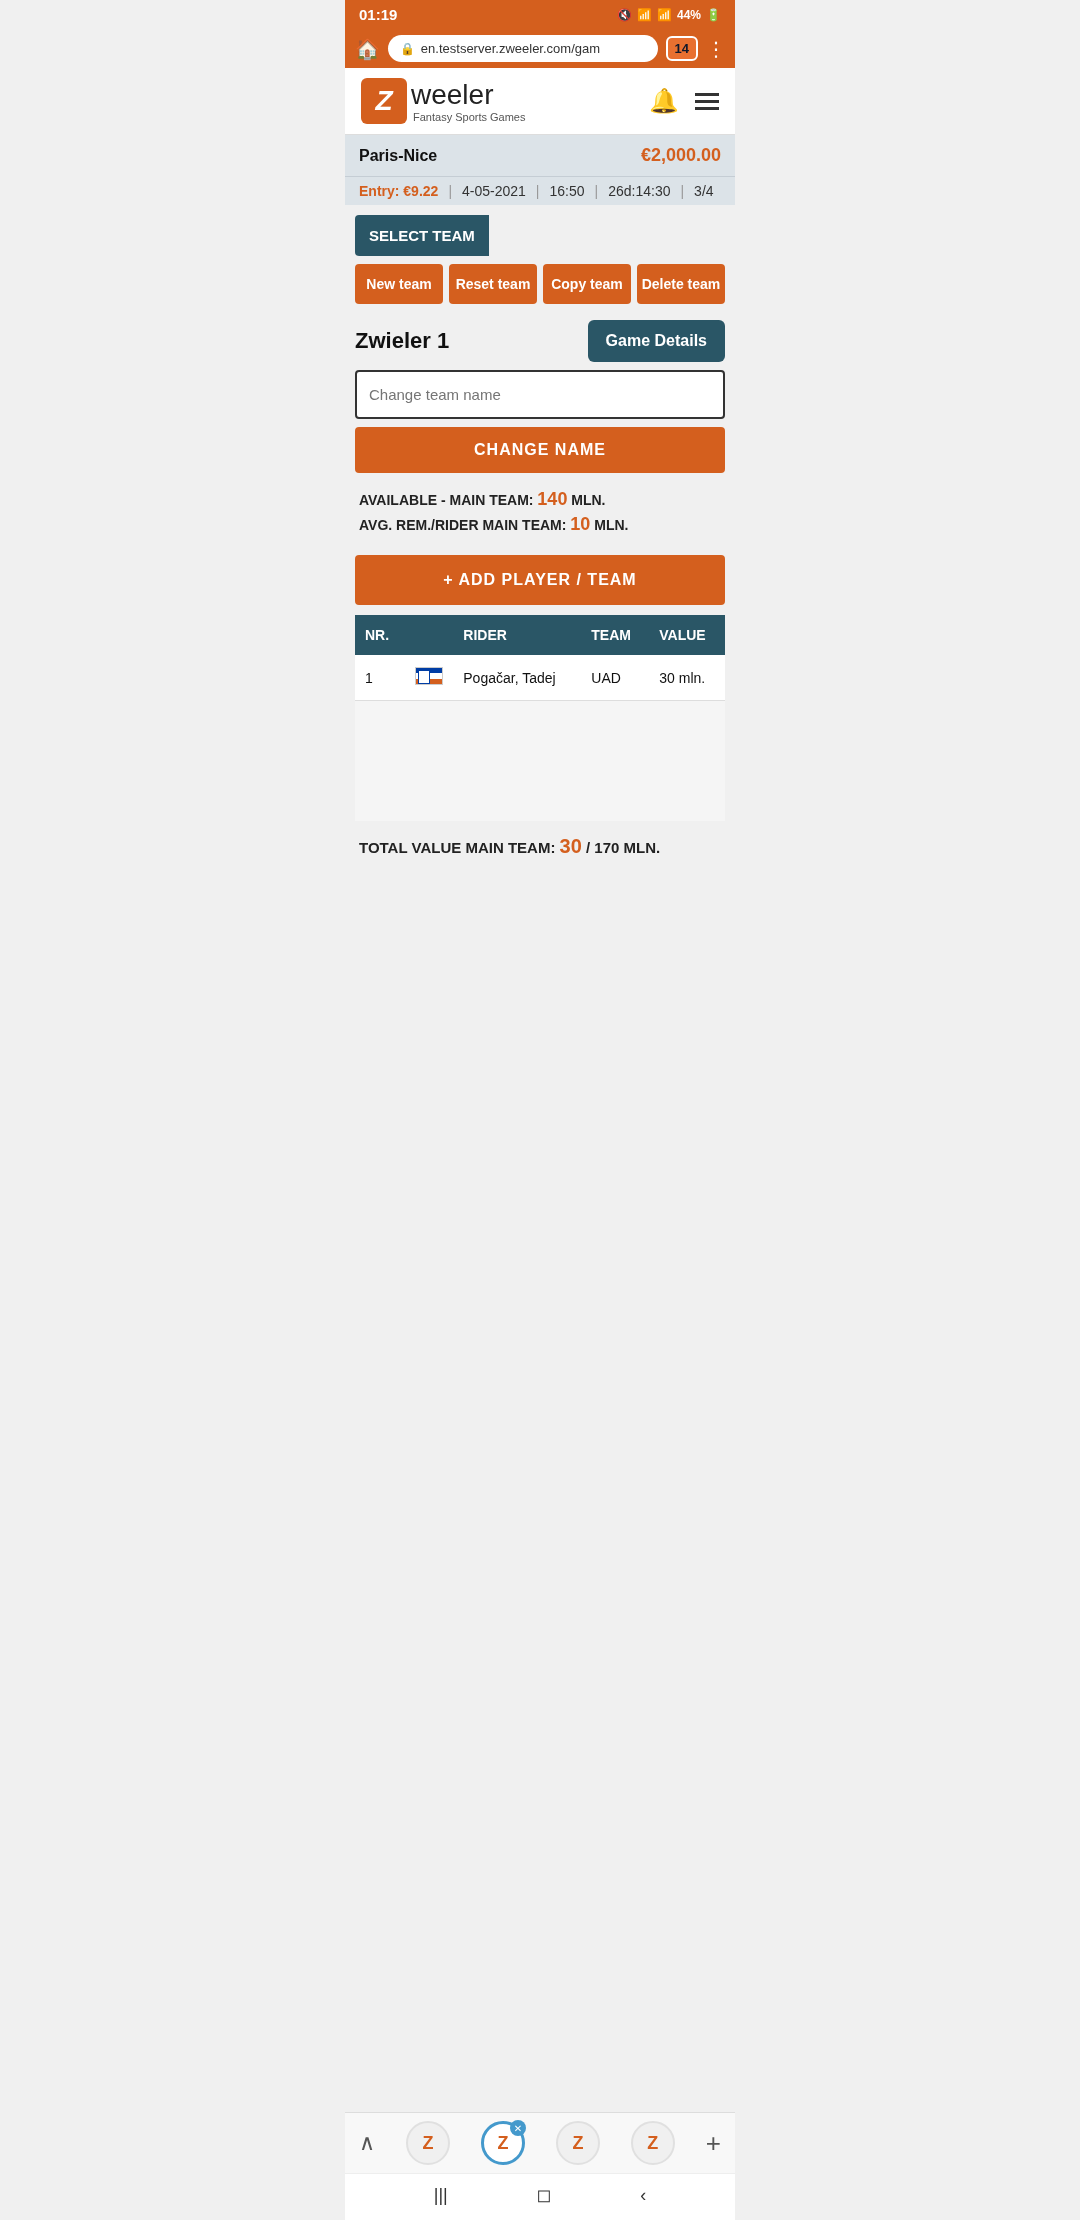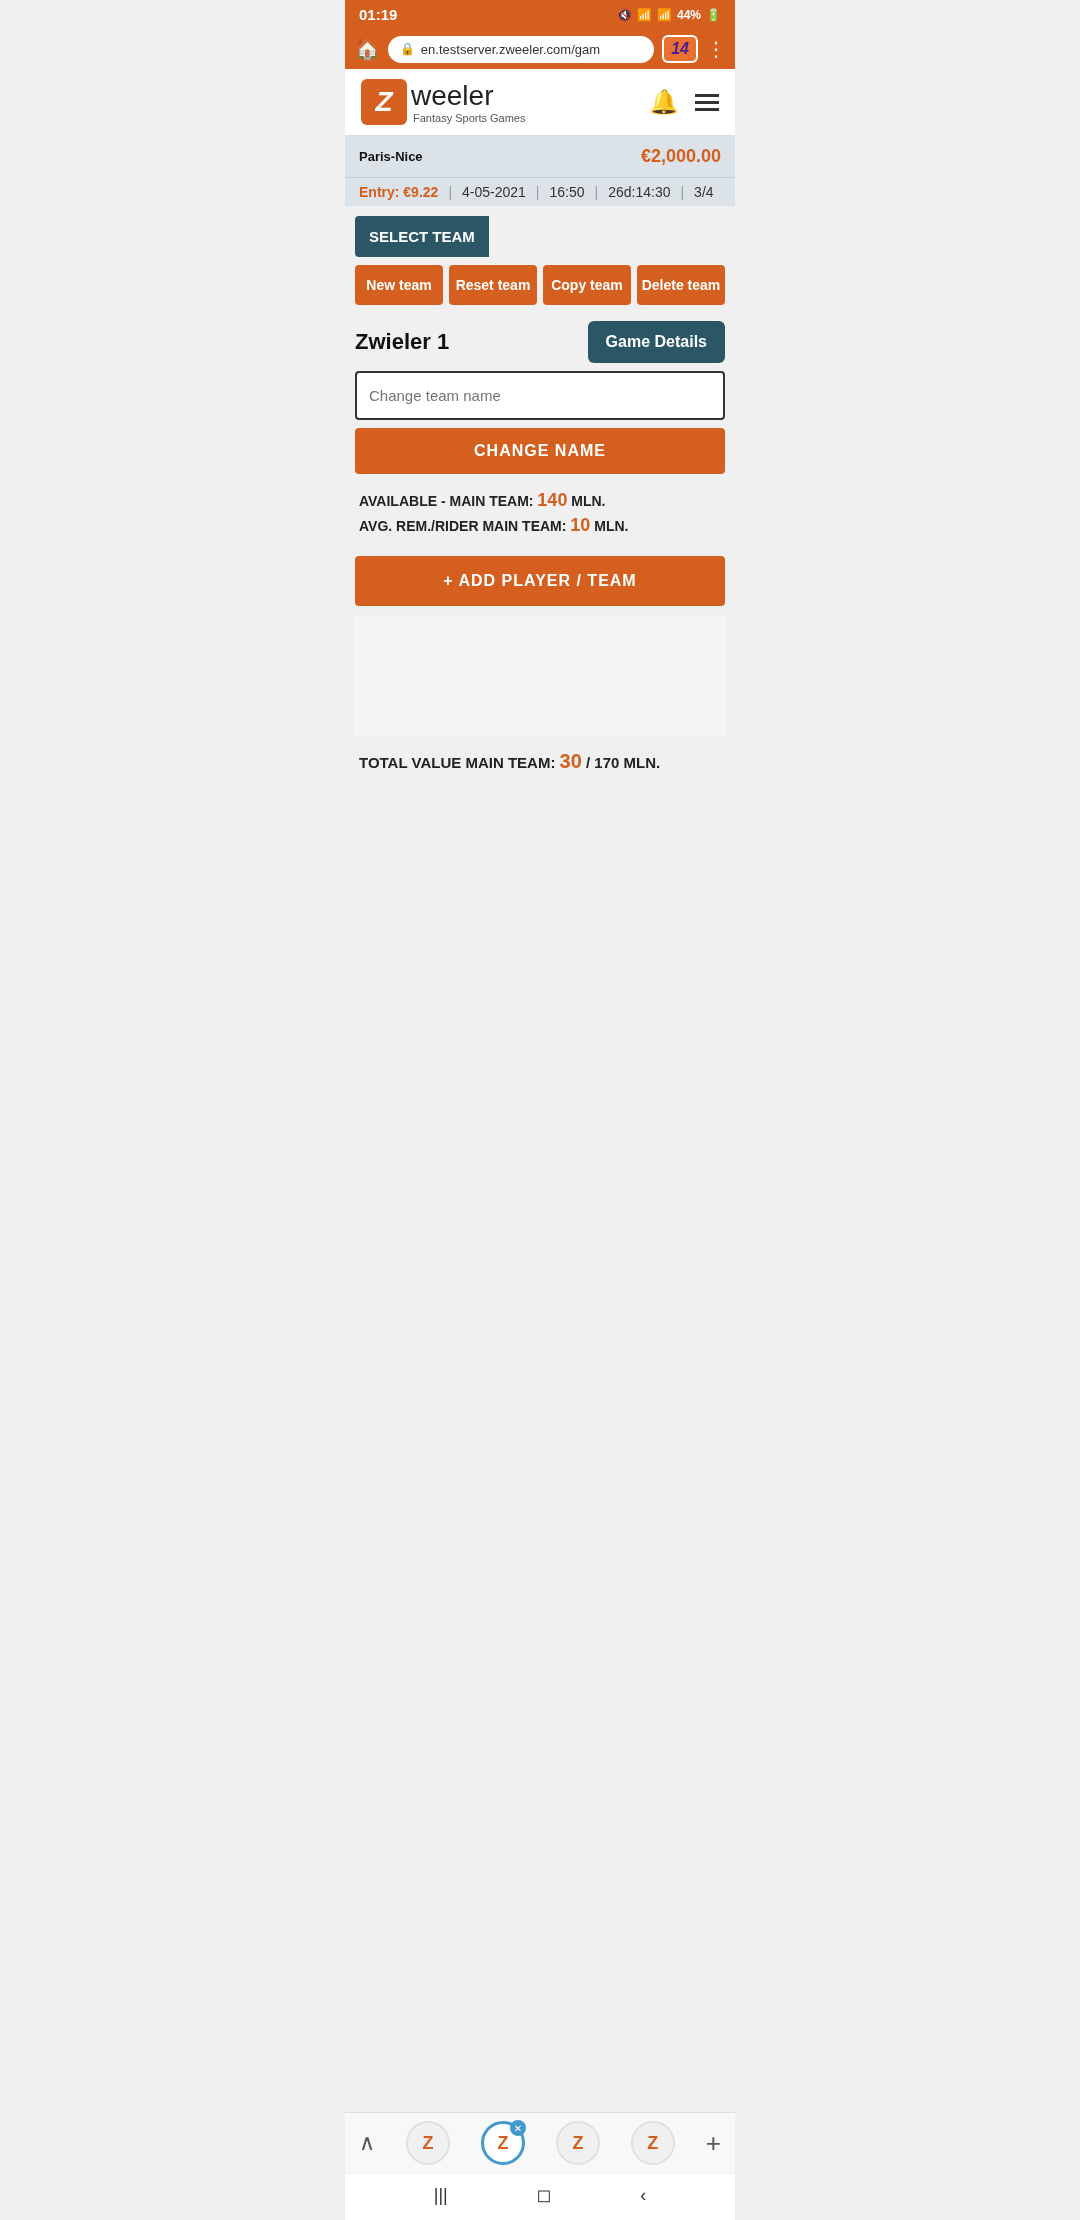--- a/index.html
+++ b/index.html
@@ -46,25 +46,24 @@
       align-items: center;
       gap: 6px;
       font-size: 13px;
       color: #333;
     }
     .browser-url-bar .lock { color: #888; font-size: 12px; }
     .browser-tabs {
       background: #e87030;
       border: 2px solid white;
       border-radius: 6px;
-      color: #4c1d95;
-      font-size: 16px;
+      color: #0f172a;
+      font-size: 13px;
       font-weight: bold;
       padding: 3px 7px;
-      font-style: italic;
     }
     .browser-menu { color: white; font-size: 20px; letter-spacing: -1px; }
 
     
     .app-header {
       background: white;
       display: flex;
       align-items: center;
       justify-content: space-between;
       padding: 10px 16px;
@@ -92,21 +91,21 @@
     .hamburger-icon span { display: block; width: 24px; height: 3px; background: #333; }
 
     
     .race-info {
       background: #dce3e8;
       padding: 10px 14px;
       display: flex;
       justify-content: space-between;
       align-items: center;
     }
-    .race-name { font-size: 13px; font-weight: bold; color: #111; }
+    .race-name { font-size: 16px; font-weight: bold; color: #111; }
     .race-prize { font-size: 18px; font-weight: bold; color: #d45f1e; }
 
     
     .entry-bar {
       background: #dce3e8;
       padding: 6px 14px;
       display: flex;
       align-items: center;
       gap: 8px;
       border-top: 1px solid #c5cdd4;
@@ -457,20 +456,43 @@
   <div class="budget-line">
     <span>AVG. REM./RIDER MAIN TEAM:</span>
     <span class="highlight">10</span>
     <span>MLN.</span>
   </div>
 </div>
 
 <button class="add-player-btn">+ ADD PLAYER / TEAM</button>
 
 <div class="table-container">
+  <table class="riders-table">
+    <thead>
+      <tr>
+        <th>NR.</th>
+        <th></th>
+        <th>RIDER</th>
+        <th>TEAM</th>
+        <th>VALUE</th>
+      </tr>
+    </thead>
+    <tbody id="riders-tbody">
+
+    <tr>
+      <td>1</td>
+      <td class="flag-cell">
+        <div class="flag-img flag-slovenia"></div>
+      </td>
+      <td>Pogačar, Tadej</td>
+      <td>UAD</td>
+      <td>30 mln.</td>
+    </tr>
+      </tbody>
+  </table>
   <div class="empty-rows"></div>
 </div>
 
 <div class="total-value">
   <span>TOTAL VALUE MAIN TEAM:</span>
   <span class="highlight">30</span>
   <span> / </span>
   <span>170</span>
   <span>MLN.</span>
 </div>

